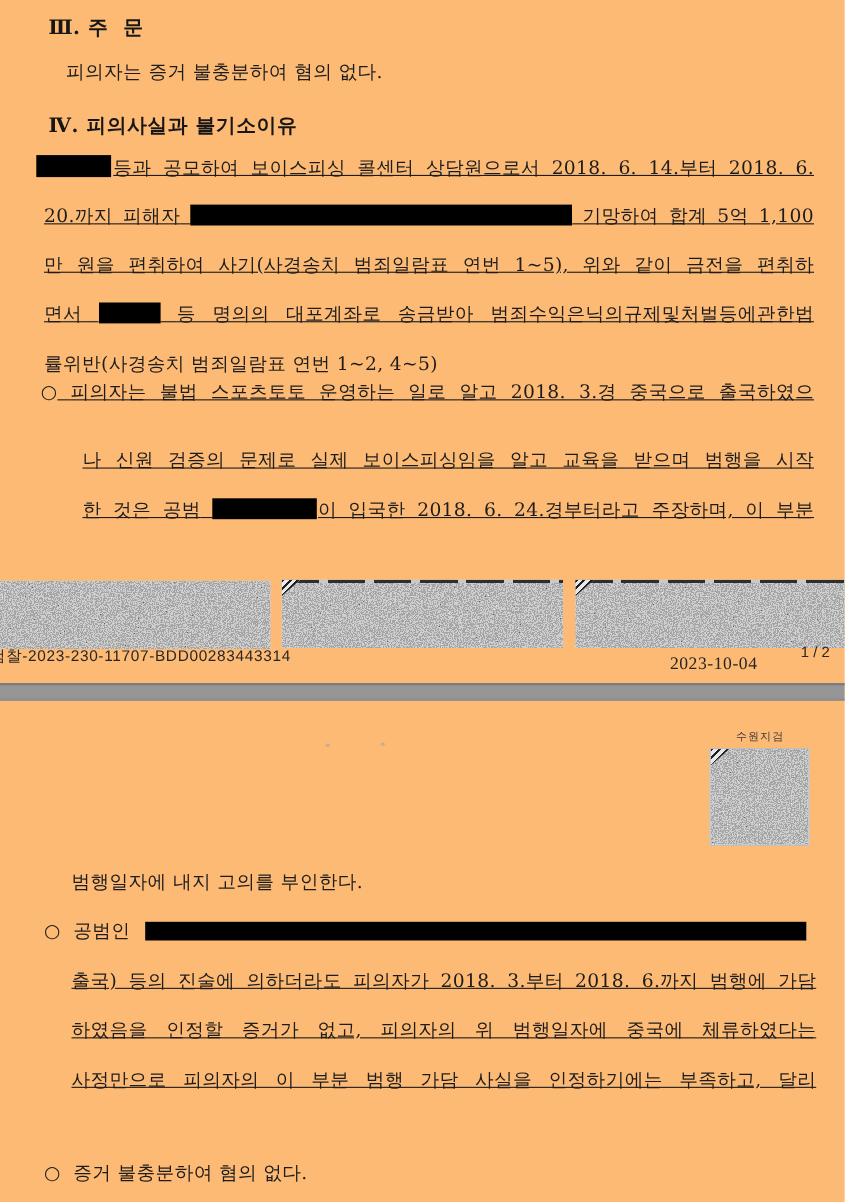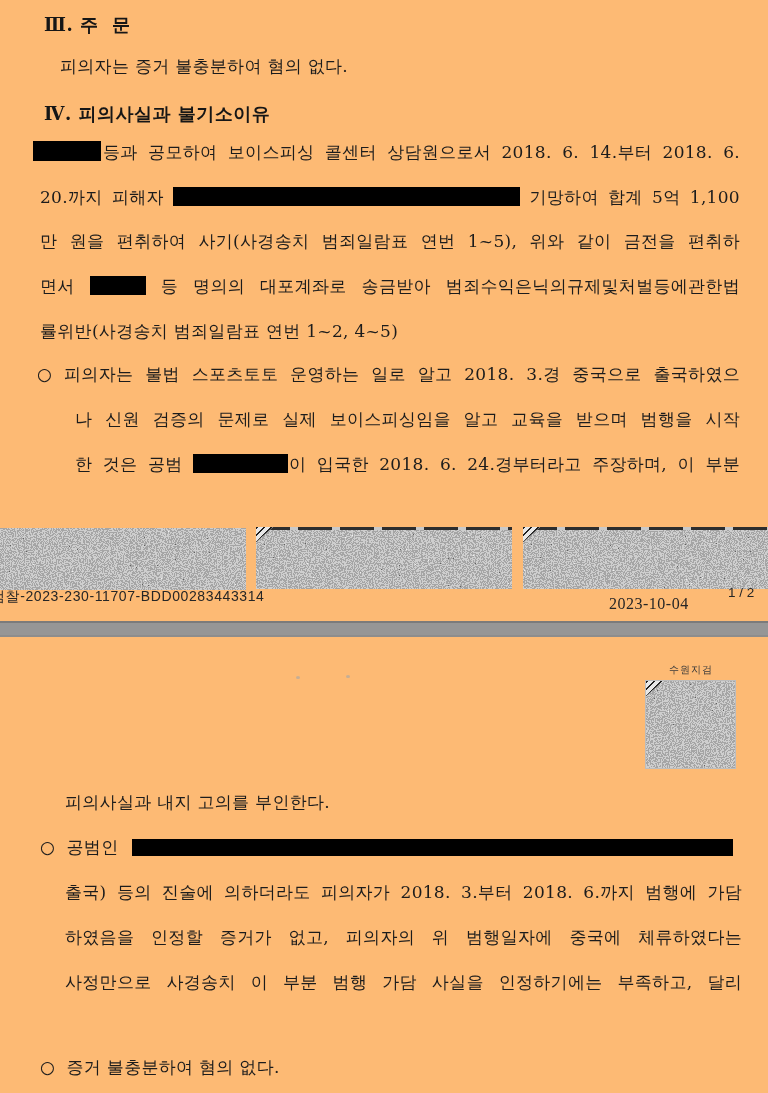--- a/index.html
+++ b/index.html
@@ -18,21 +18,21 @@
   }
   .line{
     position:absolute;
     font-size:17px;line-height:22px;
     white-space:pre;letter-spacing:0.3px;color:#1c1c1c;
   }
   .jline{
     position:absolute;
     font-size:17px;line-height:22px;
     text-align:justify;text-align-last:justify;
-    letter-spacing:0.3px;color:#1c1c1c;
+    letter-spacing:0.3px;color:#1c1c1c;text-decoration:underline;
   }
   .redact{
     display:inline-block;
     background:#000;
     vertical-align:-3px;
   }
   .marker{display:inline-block;}
   
   .band{
     position:absolute;
@@ -115,21 +115,21 @@
   <div class="jline" style="left:33px;top:141px;width:707px"><span class="redact" style="width:68px;height:20px;margin-right:2px"></span><span>등과 공모하여 보이스피싱 콜센터 상담원으로서 2018. 6. 14.부터 2018. 6.</span></div>
 
   <div class="jline" style="left:40px;top:186px;width:700px"><span>20.까지 피해자</span> <span class="redact" style="width:347px;height:19px"></span> <span>기망하여 합계 5억 1,100</span></div>
 
   <div class="jline" style="left:40px;top:230px;width:700px">만 원을 편취하여 사기(사경송치 범죄일람표 연번 1~5), 위와 같이 금전을 편취하</div>
 
   <div class="jline" style="left:40px;top:275px;width:700px"><span>면서</span> <span class="redact" style="width:56px;height:19px"></span> <span>등 명의의 대포계좌로 송금받아 범죄수익은닉의규제및처벌등에관한법</span></div>
 
   <div class="line" style="left:40px;top:320px">률위반(사경송치 범죄일람표 연번 1~2, 4~5)</div>
 
-  <div class="jline" style="left:37px;top:363px;width:703px"><span class="marker">○</span> <span>피의자는 불법 스포츠토토 운영하는 일로 알고 2018. 3.경 중국으로 출국하였으</span></div>
+  <div class="jline" style="left:37px;top:346px;width:703px"><span class="marker">○</span> <span>피의자는 불법 스포츠토토 운영하는 일로 알고 2018. 3.경 중국으로 출국하였으</span></div>
 
   <div class="jline" style="left:75px;top:408px;width:665px">나 신원 검증의 문제로 실제 보이스피싱임을 알고 교육을 받으며 범행을 시작</div>
 
   <div class="jline" style="left:75px;top:453px;width:665px"><span>한 것은 공범</span> <span class="redact" style="width:95px;height:19px;margin-right:1px"></span><span>이 입국한 2018. 6. 24.경부터라고 주장하며, 이 부분</span></div>
 
   <div class="band" style="left:-18px;top:528px;width:264px">
     <svg>
         <rect width="100%" height="100%" filter="url(#grain)"></rect>
       </svg>
   </div>
@@ -156,26 +156,26 @@
   <div class="stamp">
     <div class="corner"></div>
     <svg>
         <rect width="100%" height="100%" filter="url(#grain)"></rect>
       </svg>
   </div>
 
   <div class="speck" style="left:296px;top:676px"></div>
   <div class="speck" style="left:346px;top:675px"></div>
 
-  <div class="line" style="left:65px;top:791px">피의사실과 내지 고의를 부인한다.</div>
+  <div class="line" style="left:65px;top:791px">범행일자에 내지 고의를 부인한다.</div>
 
   <div class="line" style="left:40px;top:836px"><span class="marker">○</span>  <span>공범인</span><span class="redact" style="width:601px;height:17px;margin-left:14px"></span></div>
 
   <div class="jline" style="left:65px;top:881px;width:677px">출국) 등의 진술에 의하더라도 피의자가 2018. 3.부터 2018. 6.까지 범행에 가담</div>
 
   <div class="jline" style="left:65px;top:926px;width:677px">하였음을 인정할 증거가 없고, 피의자의 위 범행일자에 중국에 체류하였다는</div>
 
-  <div class="jline" style="left:65px;top:971px;width:677px">사정만으로 사경송치 이 부분 범행 가담 사실을 인정하기에는 부족하고, 달리</div>
+  <div class="jline" style="left:65px;top:971px;width:677px">사정만으로 피의자의 이 부분 범행 가담 사실을 인정하기에는 부족하고, 달리</div>
 
 
   <div class="line" style="left:40px;top:1056px"><span class="marker">○</span>  <span>증거 불충분하여 혐의 없다.</span></div>
 
 </div>
 
 </body></html>

